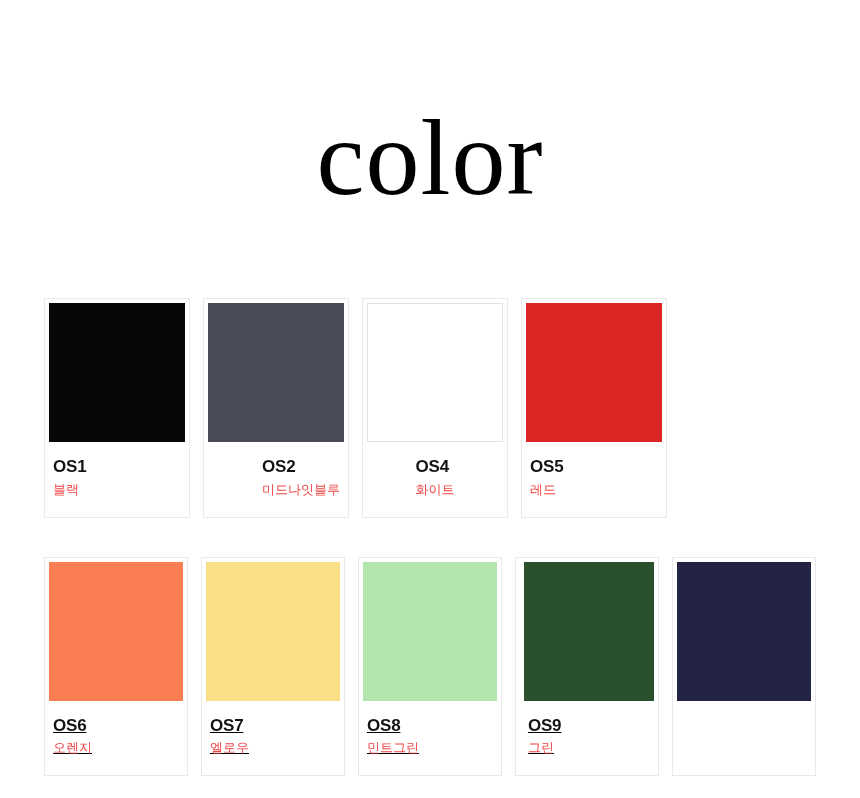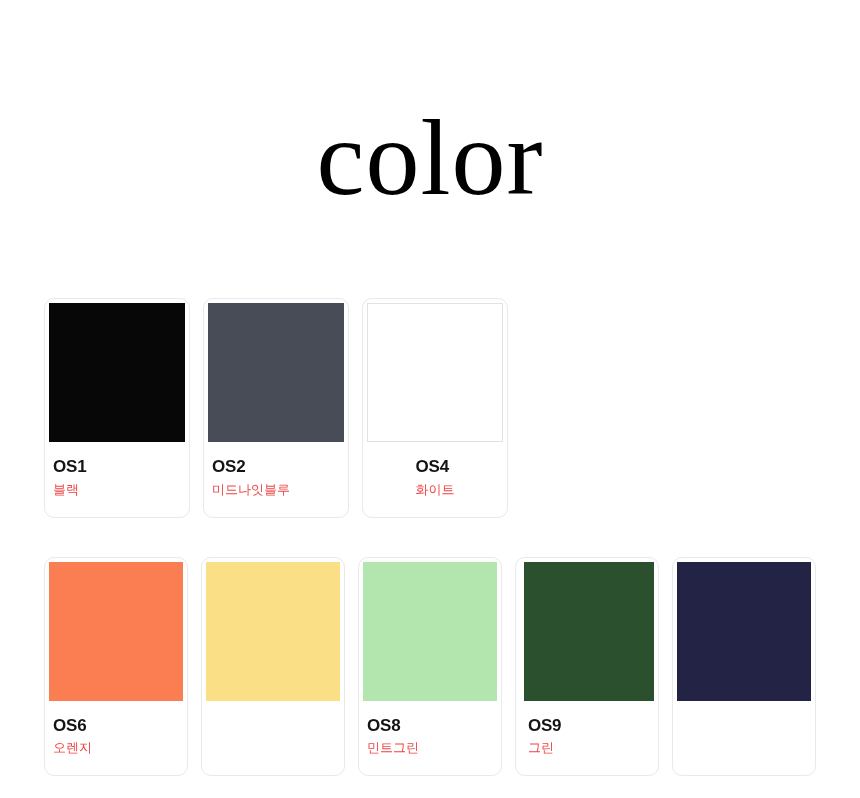--- a/index.html
+++ b/index.html
@@ -49,28 +49,29 @@
     width: 772px;
   }
   .swatch-row {
     display: flex;
     flex-direction: row;
     gap: 13px;
     margin-bottom: 39px;
   }
   .swatch-row:last-child {
     margin-bottom: 0;
+    text-decoration: underline;
   }
 
   .swatch-card {
     width: 146px;
     box-sizing: border-box;
     background: #ffffff;
     border: 1px solid #e9e9e9;
-    border-radius: 10px;
+    border-radius: 0;
     padding: 4px 4px 0 4px;
     display: flex;
     flex-direction: column;
   }
 
   .swatch-chip {
     width: 100%;
     height: 139px;
     display: block;
     box-sizing: border-box;
@@ -114,45 +115,56 @@
   <div class="palette">
 
   <div class="swatch-row">
         <div class="swatch-card" style="border-color: rgb(233, 233, 233);">
           <div class="swatch-chip" style="background: rgb(7, 7, 7);"></div>
           <div class="swatch-meta">
             <span class="swatch-code">OS1</span>
             <span class="swatch-name">블랙</span>
           </div>
         </div>
-        <div class="swatch-card" style="border-color: rgb(233, 233, 233);">
+        <div class="swatch-card" style="border-color: rgb(233, 233, 233); align-items: flex-end;">
           <div class="swatch-chip" style="background: rgb(71, 76, 87);"></div>
           <div class="swatch-meta">
             <span class="swatch-code">OS2</span>
             <span class="swatch-name">미드나잇블루</span>
           </div>
         </div>
         <div class="swatch-card" style="border-color: rgb(233, 233, 233); align-items: center;">
           <div class="swatch-chip outlined" style="background: rgb(255, 255, 255); border-color: rgb(226, 226, 226);"></div>
           <div class="swatch-meta">
             <span class="swatch-code">OS4</span>
             <span class="swatch-name">화이트</span>
           </div>
         </div>
+        <div class="swatch-card" style="border-color: rgb(233, 233, 233);">
+          <div class="swatch-chip" style="background: rgb(220, 38, 38);"></div>
+          <div class="swatch-meta">
+            <span class="swatch-code">OS5</span>
+            <span class="swatch-name">레드</span>
+          </div>
+        </div>
       </div>
       <div class="swatch-row">
         <div class="swatch-card" style="border-color: rgb(233, 233, 233);">
           <div class="swatch-chip" style="background: rgb(251, 126, 82);"></div>
           <div class="swatch-meta">
             <span class="swatch-code">OS6</span>
             <span class="swatch-name">오렌지</span>
           </div>
         </div>
         <div class="swatch-card" style="border-color: rgb(233, 233, 233);">
           <div class="swatch-chip" style="background: rgb(250, 223, 134);"></div>
+          <div class="swatch-meta">
+            <span class="swatch-code">OS7</span>
+            <span class="swatch-name">엘로우</span>
+          </div>
         </div>
         <div class="swatch-card" style="border-color: rgb(233, 233, 233);">
           <div class="swatch-chip" style="background: rgb(179, 230, 174);"></div>
           <div class="swatch-meta">
             <span class="swatch-code">OS8</span>
             <span class="swatch-name">민트그린</span>
           </div>
         </div>
         <div class="swatch-card" style="border-color: rgb(233, 233, 233); padding-left: 8px;">
           <div class="swatch-chip" style="background: rgb(43, 80, 46);"></div>

